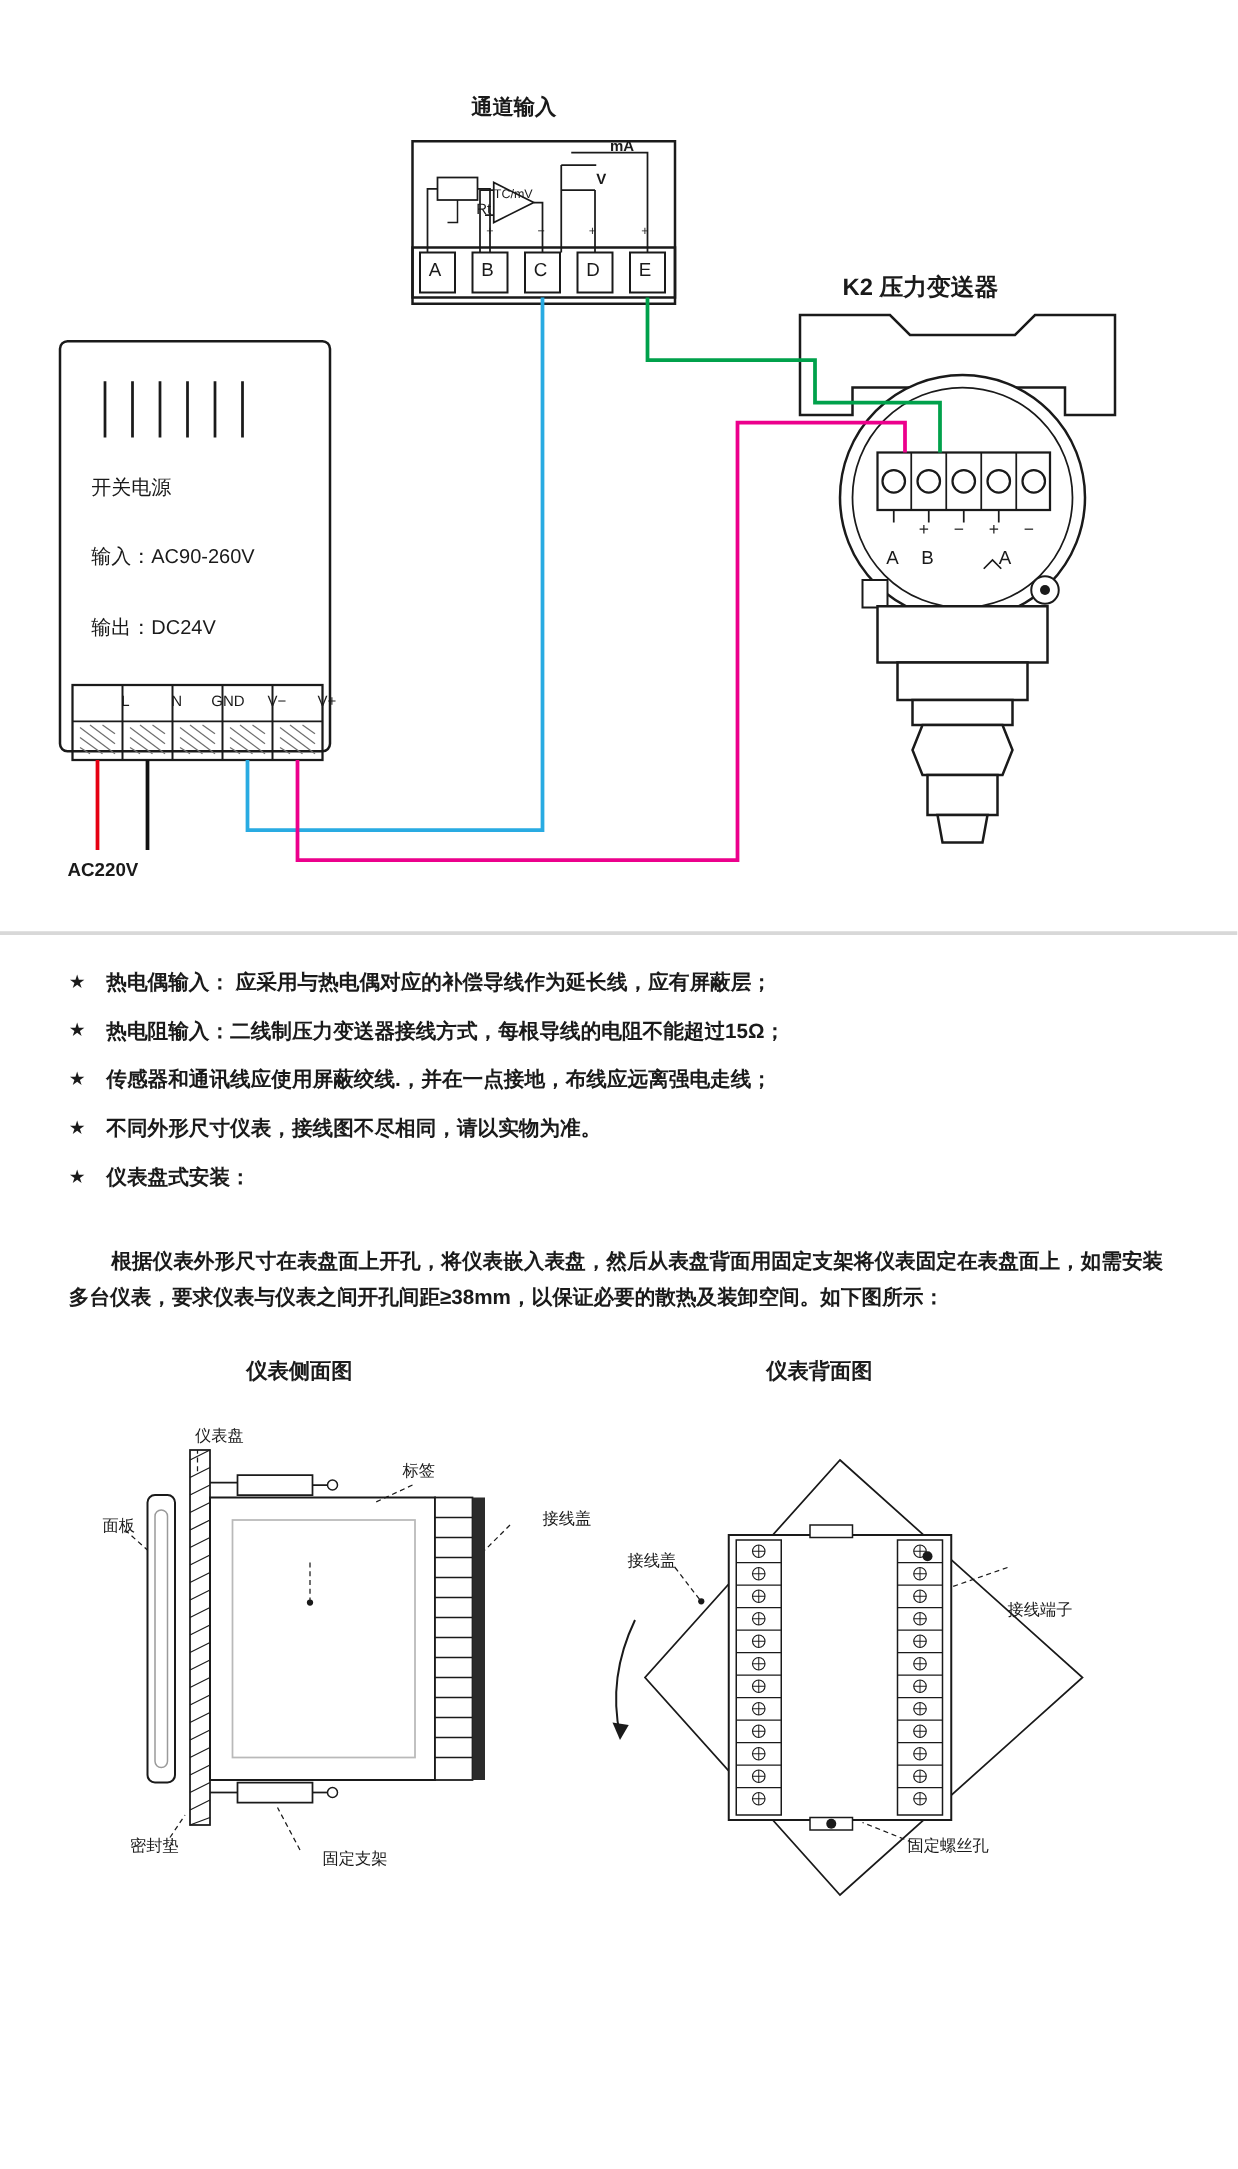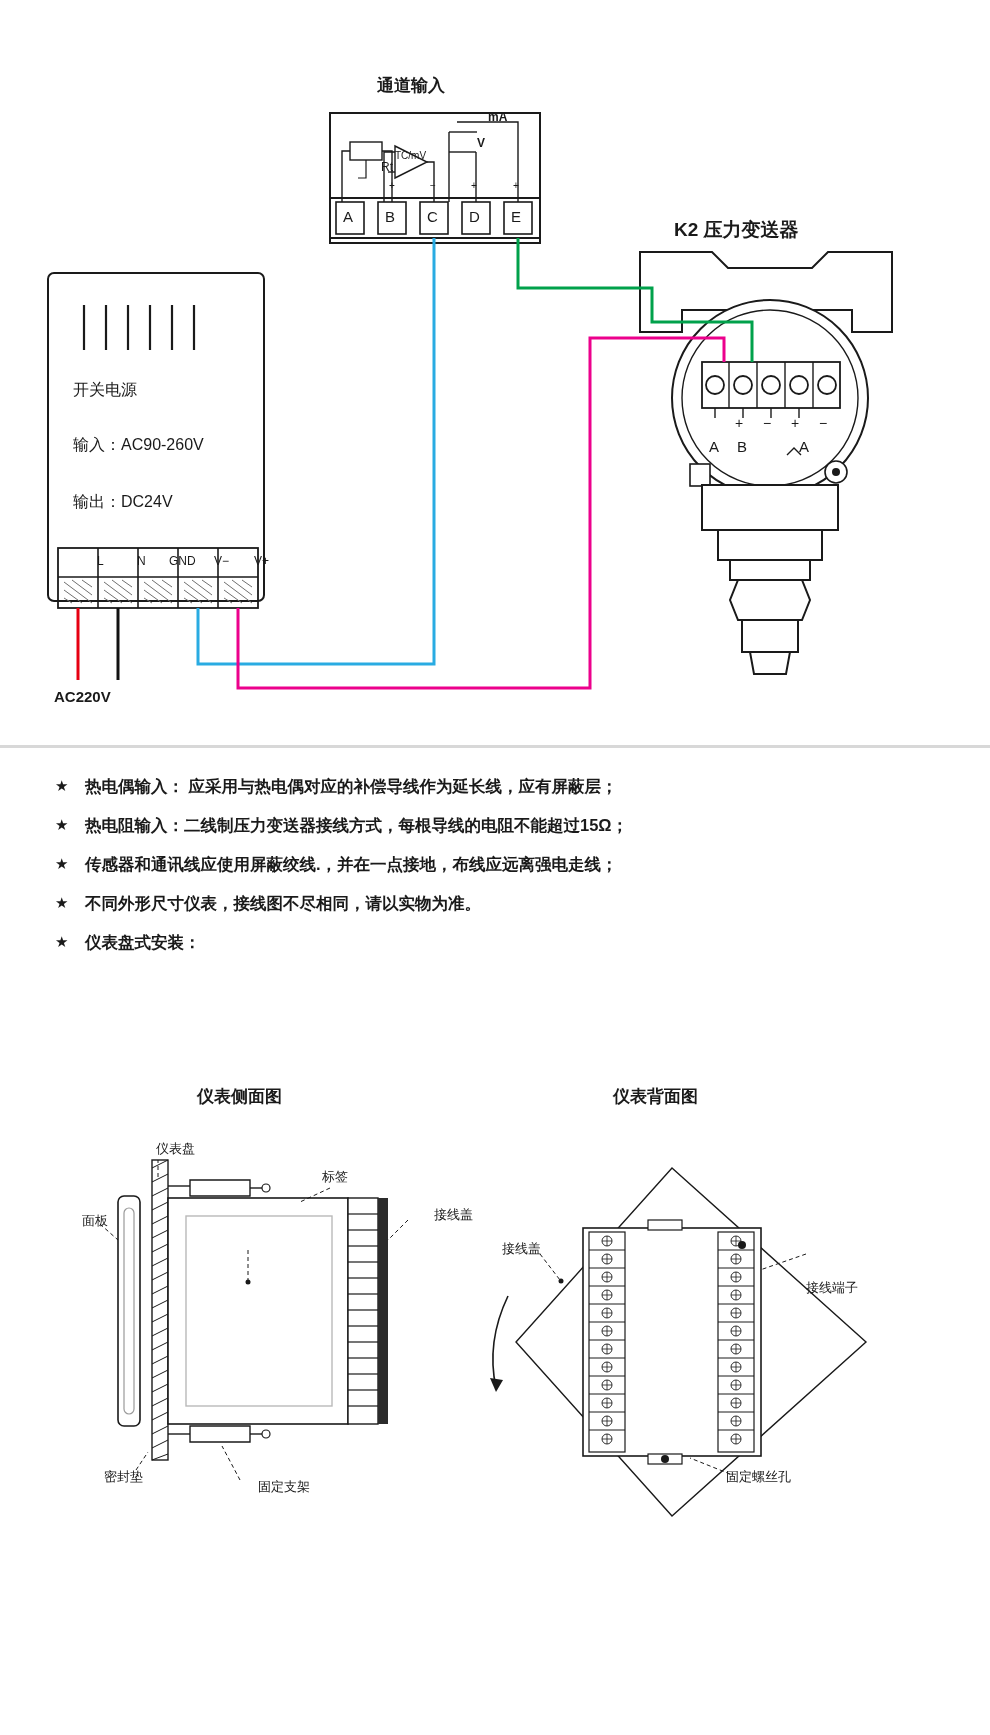--- a/index.html
+++ b/index.html
@@ -271,20 +271,21 @@
     <div class="note-line">
       <span class="star">★</span>
       <span class="note-text">不同外形尺寸仪表，接线图不尽相同，请以实物为准。</span>
     </div>
     <div class="note-line">
       <span class="star">★</span>
       <span class="note-text">仪表盘式安装：</span>
     </div>
   </div>
 
+  <div class="para">根据仪表外形尺寸在表盘面上开孔，将仪表嵌入表盘，然后从表盘背面用固定支架将仪表固定在表盘面上，如需安装多台仪表，要求仪表与仪表之间开孔间距≥38mm，以保证必要的散热及装卸空间。如下图所示：</div>
 
   <div class="subtitle" style="left:197px; top:1085px;">仪表侧面图</div>
   <div class="subtitle" style="left:613px; top:1085px;">仪表背面图</div>
 
   <div class="abs" style="left:0; top:1120px; width:990px; height:420px;">
     <svg width="990" height="420" viewBox="0 0 990 420">
 
       <rect x="152" y="40" width="16" height="300" fill="#ffffff" stroke="#1a1a1a" stroke-width="1.4"></rect>
       <g stroke="#1a1a1a" stroke-width="1">
         <line x1="152" y1="48" x2="168" y2="40"></line>

